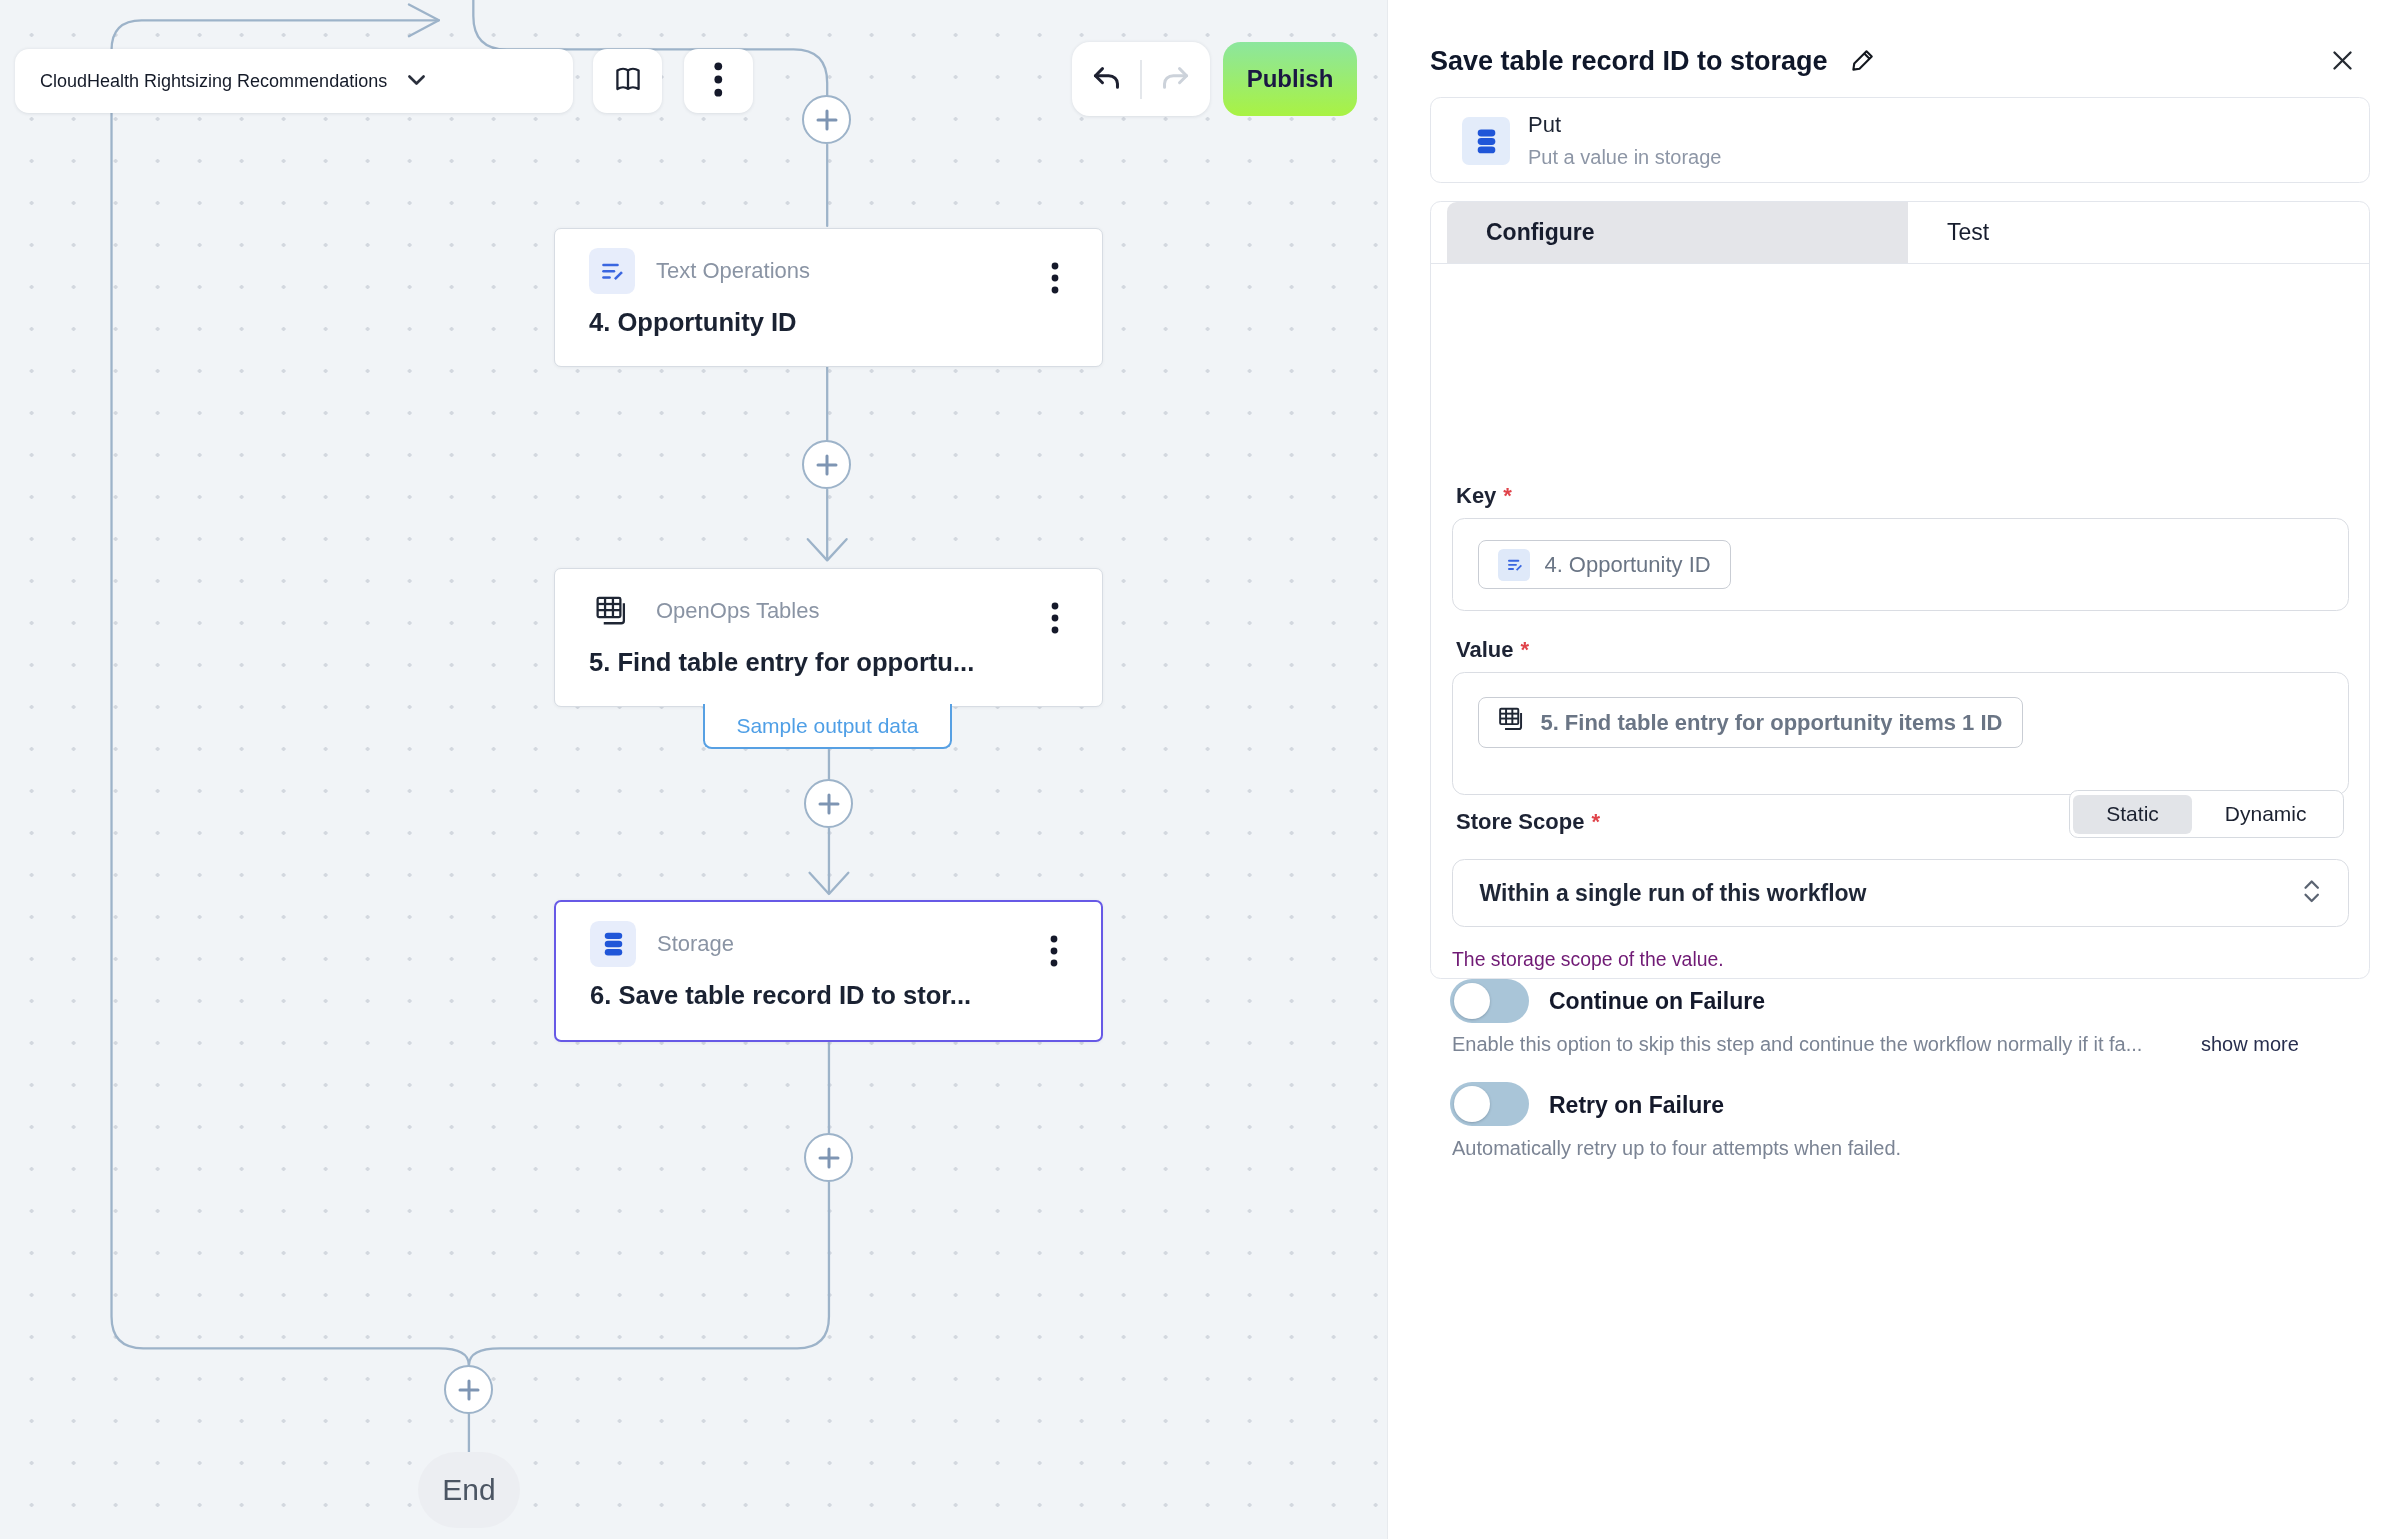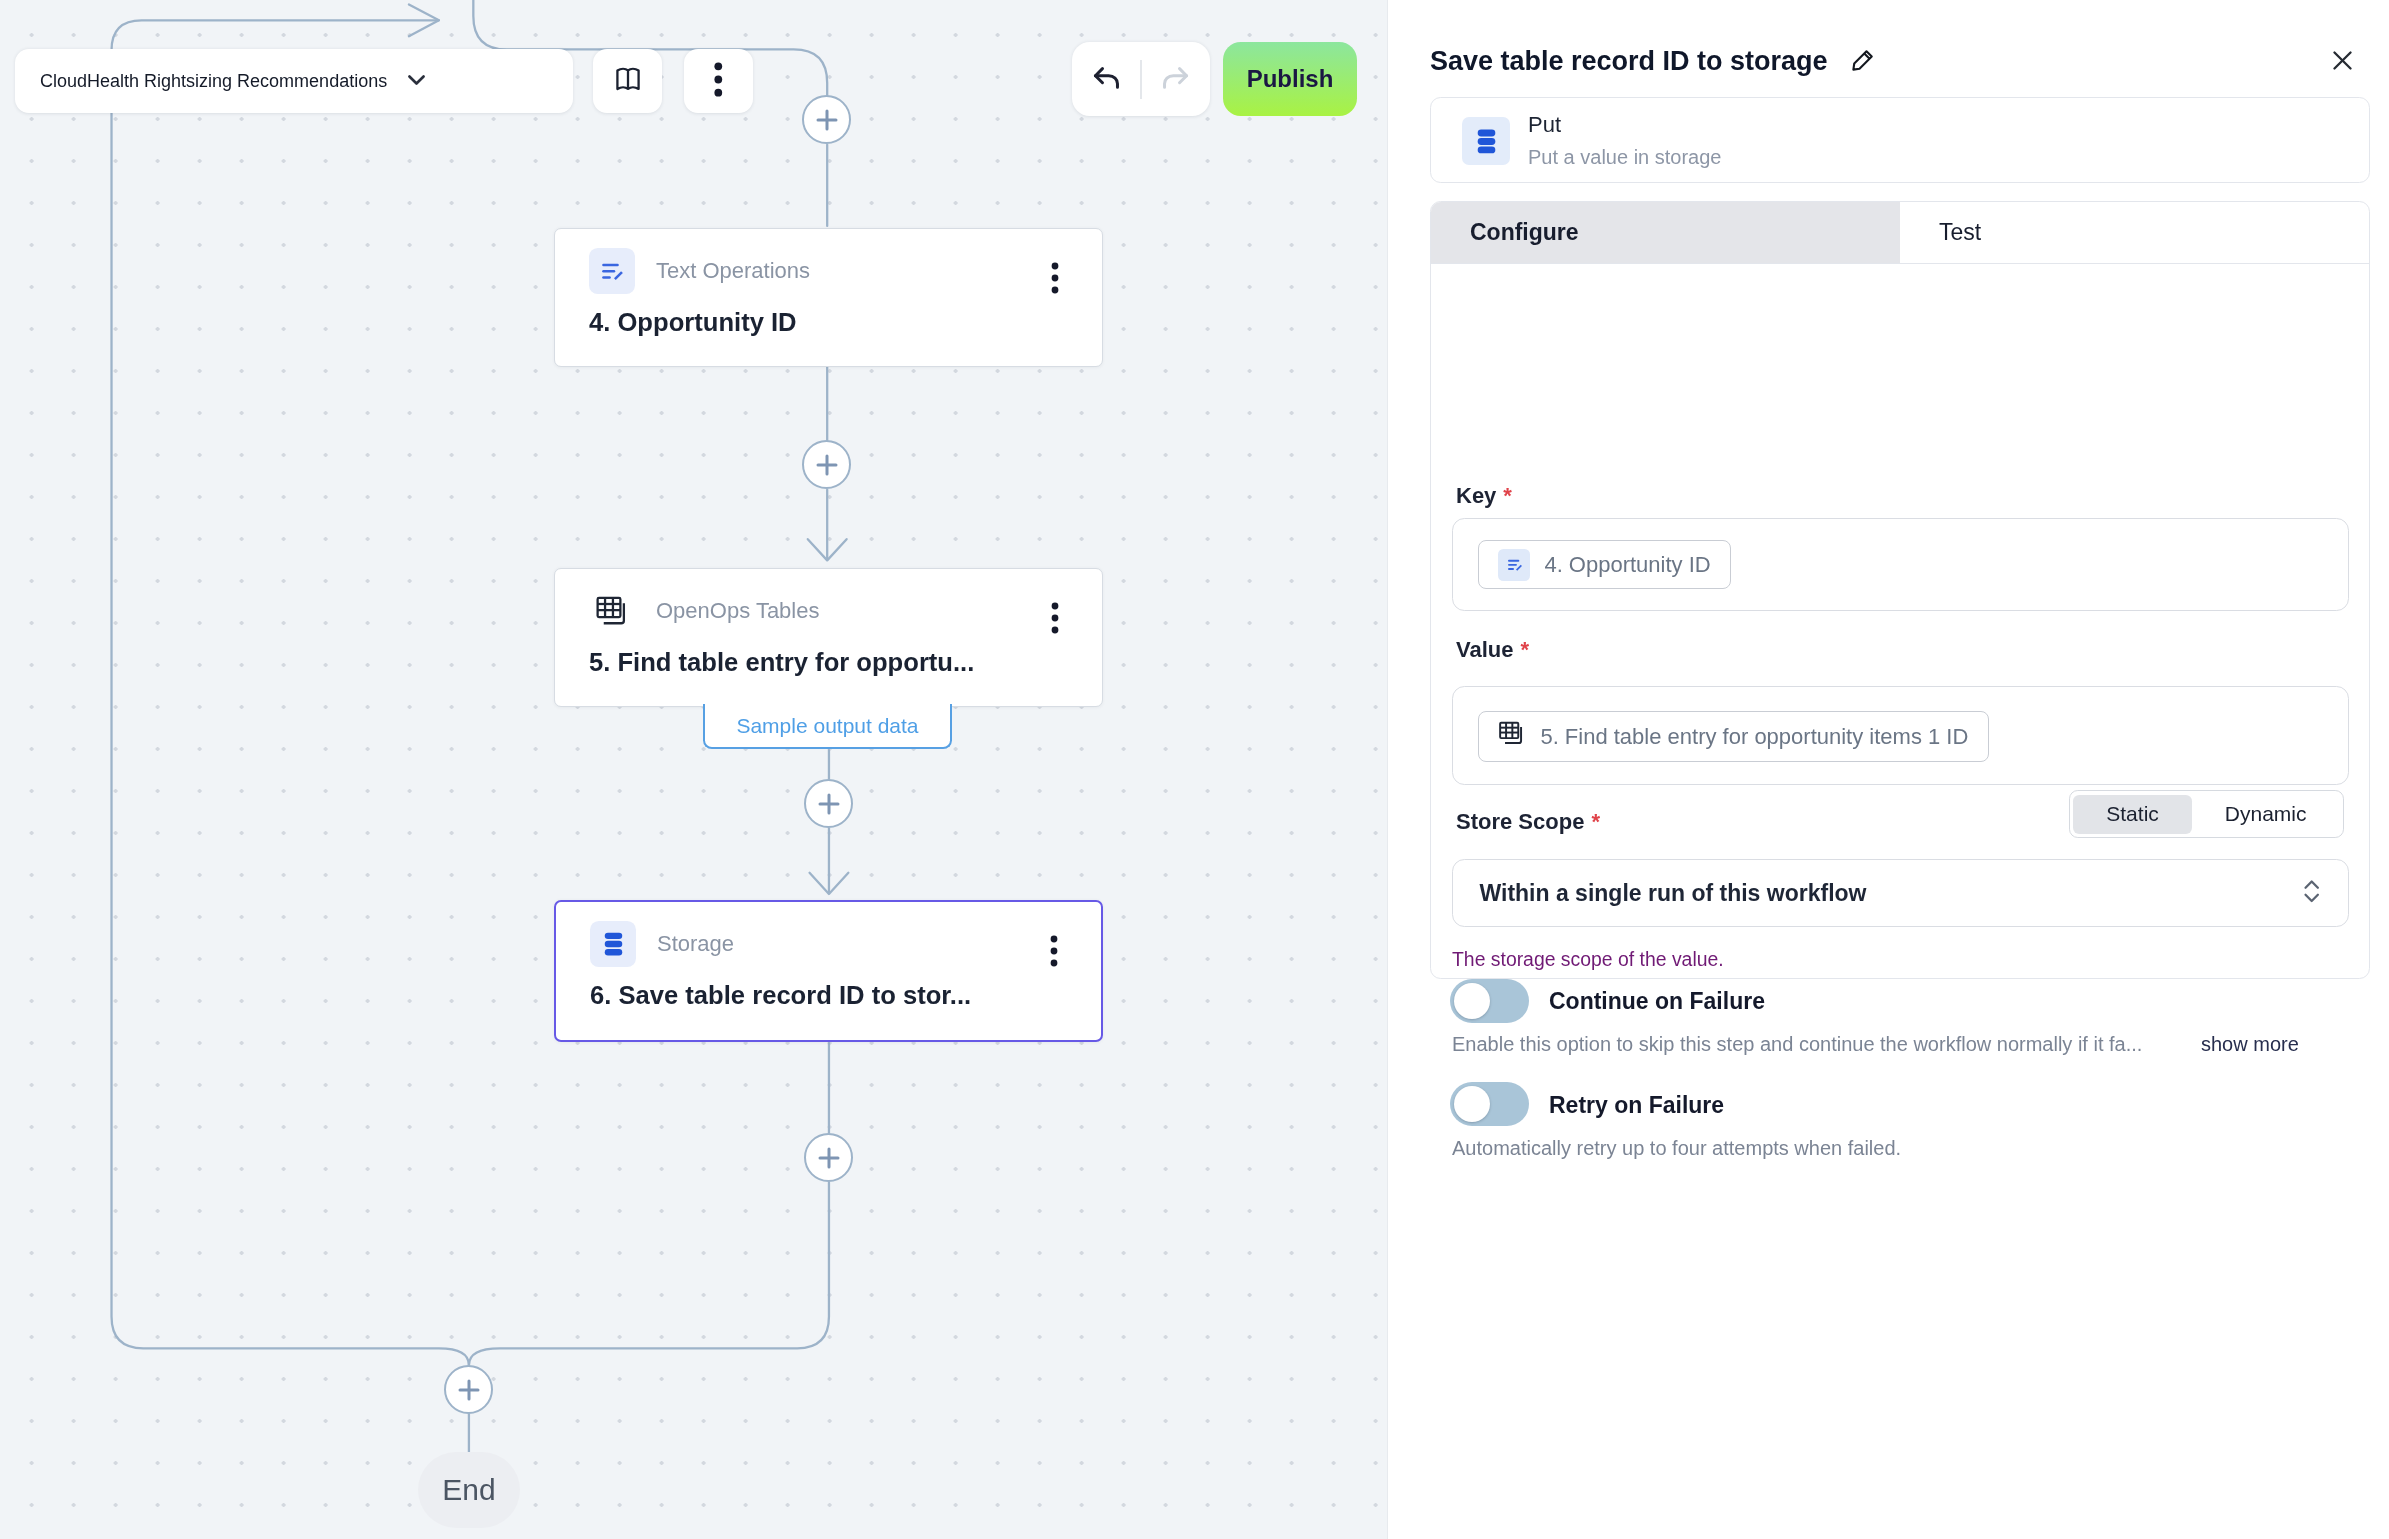--- a/index.html
+++ b/index.html
@@ -56,35 +56,35 @@
   #panel-close{position:absolute;right:0;top:1.8px;cursor:pointer;}
 
   #put-card{position:absolute;left:42px;top:97px;width:940px;height:86px;border:1.3px solid #e3e6ec;border-radius:10.6px;background:#fff;}
   #put-icon{position:absolute;left:31px;top:18.5px;width:48px;height:48px;border-radius:7px;background:#e3ecfa;display:flex;align-items:center;justify-content:center;}
   #put-name{position:absolute;left:97px;top:14px;font-size:22px;color:#1d2433;}
   #put-desc{position:absolute;left:97px;top:48px;font-size:20px;color:#8d96a6;}
 
   #config-card{position:absolute;left:42px;top:201px;width:940px;height:778px;border:1.3px solid #e3e6ec;border-radius:10.6px;background:#fff;}
   #tab-row{position:absolute;left:0;top:0;width:100%;height:62px;display:flex;border-bottom:1.3px solid #e3e6ec;}
   .tab{flex:1;display:flex;align-items:center;padding-left:39px;font-size:23px;color:#171d2e;cursor:pointer;}
-  .tab.active{background:#e4e5e9;font-weight:600;border-radius:9.7px 0 0 0;}
+  .tab.active{background:#e4e5e9;font-weight:600;border-radius:9.7px 0 0 0;margin-left:16px;}
 
   .field-label{position:absolute;left:25px;font-size:22px;font-weight:600;color:#1d2334;}
   .req{color:#e0434a;margin-left:7px;font-weight:600;}
 
   .field-box{position:absolute;left:21px;width:897px;border:1.3px solid #dadde3;border-radius:12.4px;background:#fff;}
   .chip{position:absolute;left:25px;display:inline-flex;align-items:center;gap:14px;padding:0 19.4px;height:49px;
     border:1.8px solid #c9cdd4;border-radius:8px;font-size:22px;color:#6a7585;background:#fff;white-space:nowrap;cursor:pointer;}
   .chip .mini-sq{width:32px;height:32px;border-radius:5.3px;background:#dfe9f9;display:flex;align-items:center;justify-content:center;}
 
   #key-label{top:281px;}
   #key-box{top:316px;height:93px;}
   #key-chip{top:21px;}
   #value-label{top:435px;}
-  #value-box{top:484px;height:99px;}
+  #value-box{top:470px;height:123px;font-weight:bold;}
   #value-chip{top:24px;height:51px;}
 
   #scope-label{top:607px;}
   #segmented{position:absolute;right:25px;top:588px;height:48px;border:1.3px solid #d6dae0;border-radius:8.8px;display:flex;align-items:center;padding:3.5px;background:#fff;}
   .seg{height:100%;display:flex;align-items:center;padding:0 33px;font-size:21px;color:#1b2130;cursor:pointer;border-radius:6.2px;}
   .seg.active{background:#e2e4e8;font-weight:500;}
 
   #scope-select{position:absolute;left:21px;top:657px;width:897px;height:68px;border:1.3px solid #dadde3;border-radius:12.4px;background:#fff;
     display:flex;align-items:center;padding:0 26.5px;cursor:pointer;}
   #scope-select .sel-text{font-size:23px;font-weight:600;color:#1e2636;}

